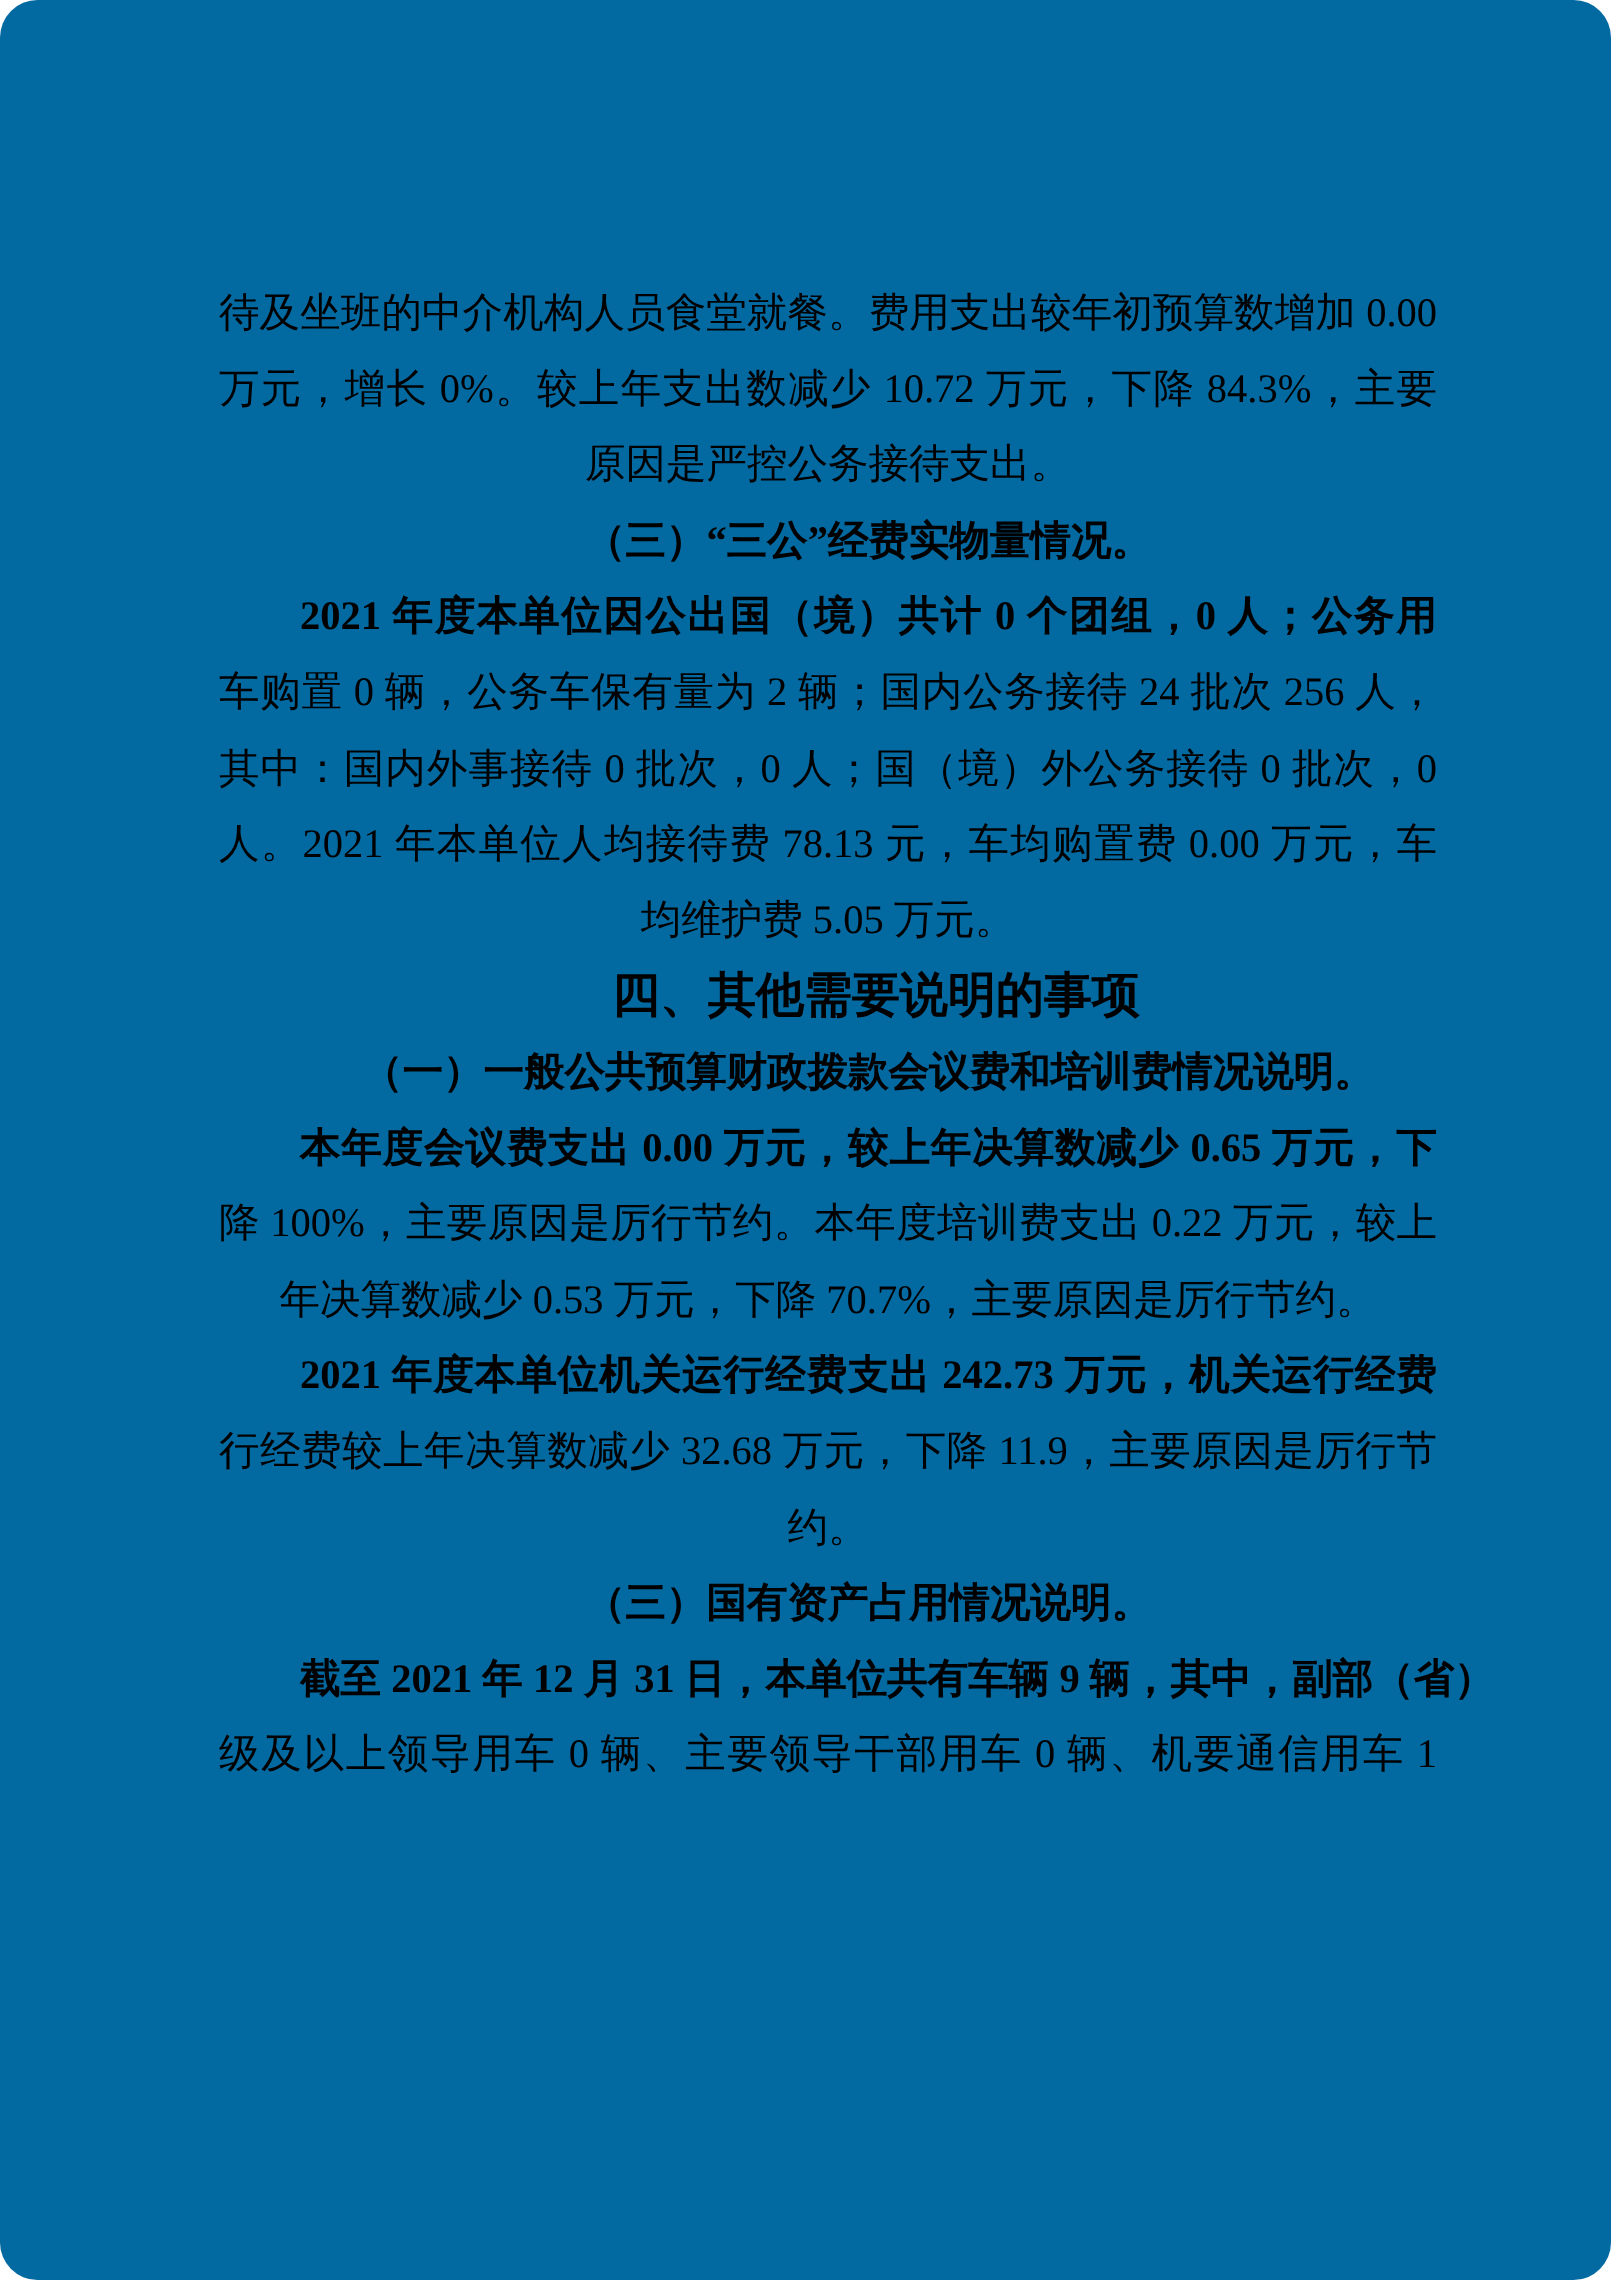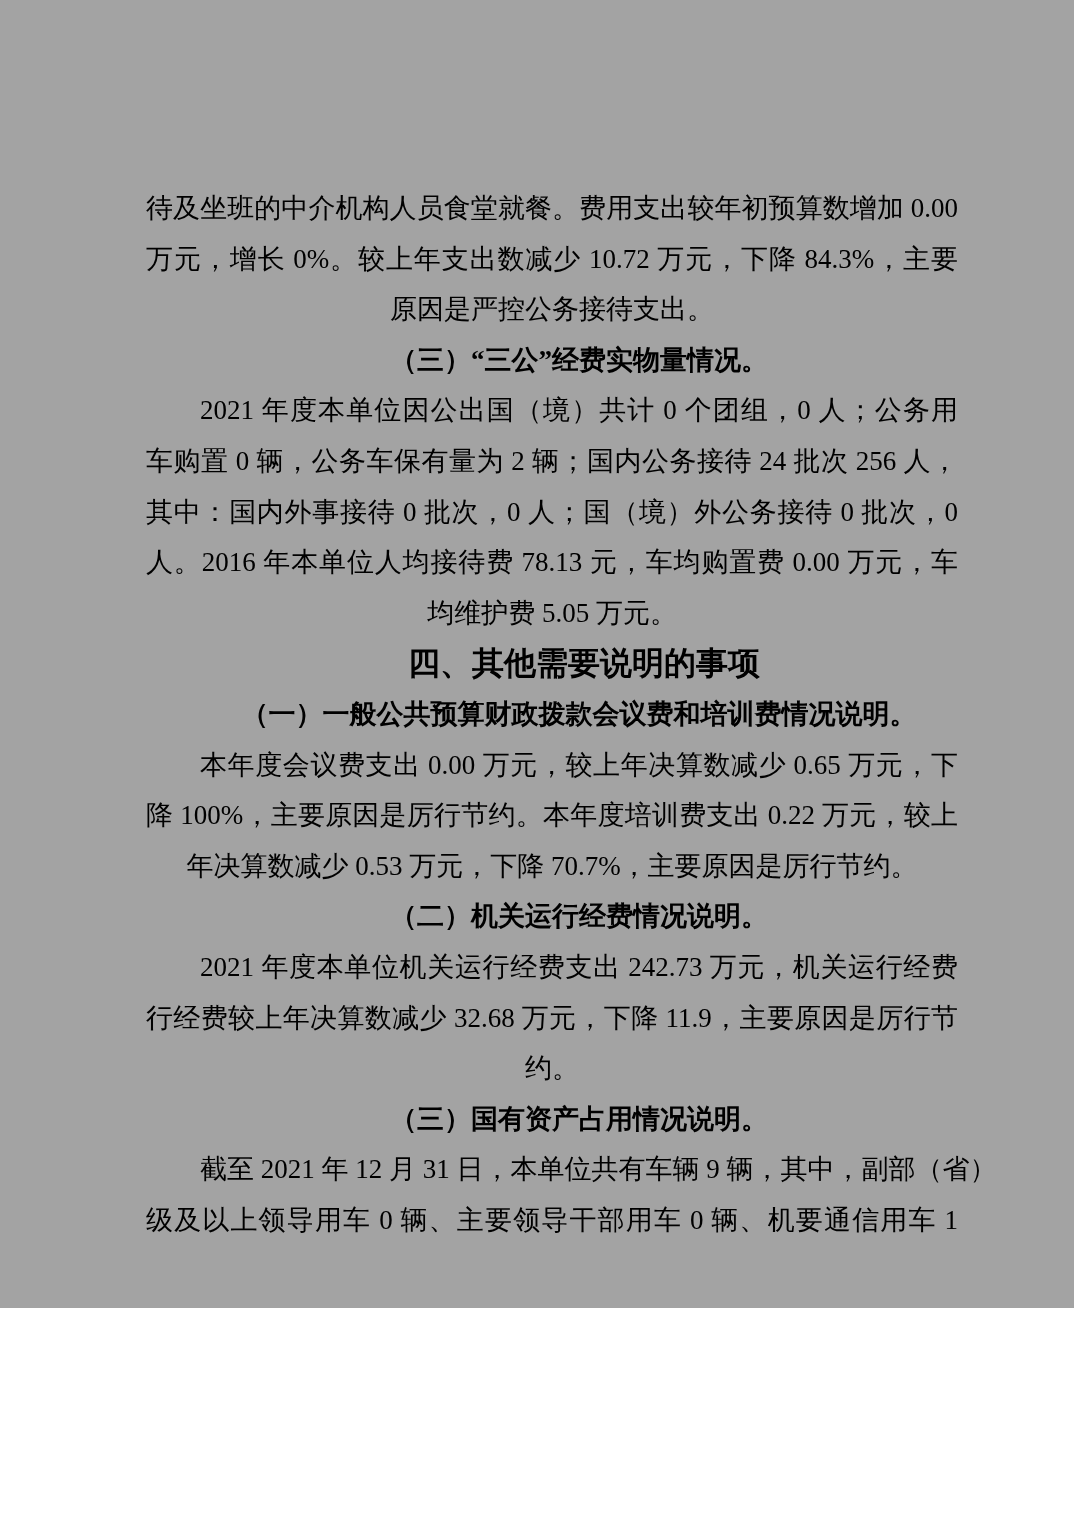--- a/index.html
+++ b/index.html
@@ -3,23 +3,24 @@
 <meta charset="utf-8">
 <style>
   html, body {
     margin: 0;
     padding: 0;
     background: #ffffff;
   }
   .page {
     position: relative;
     width: 1074px;
-    height: 1308px;
-    background: #a3a3a3;
+    height: 1520px;
+    background: #0369a1;
     overflow: hidden;
+    border-radius: 25px;
   }
   .content {
     position: absolute;
     left: 146px;
     top: 183px;
     width: 812px;
     color: #000000;
     font-family: "Liberation Serif", "DejaVu Serif", serif;
     font-size: 27px;
     line-height: 50.6px;
@@ -28,21 +29,21 @@
   .ln {
     white-space: nowrap;
     text-align: center;
   }
   
   .fill {
     text-align: justify;
     text-align-last: justify;
   }
   
-  .ind { text-indent: 2em; }
+  .ind { text-indent: 2em; font-weight: bold; }
   
   .kai .ln {
     font-weight: 700;
   }
   
   .hei .ln {
     font-family: "Liberation Sans", "DejaVu Sans", sans-serif;
     font-weight: 700;
     font-size: 32px;
   }
@@ -60,41 +61,38 @@
     </div>
 
     <div class="para kai">
       <div class="ln ind">（三）“三公”经费实物量情况。</div>
     </div>
 
     <div class="para body">
       <div class="ln fill ind">2021 年度本单位因公出国（境）共计 0 个团组，0 人；公务用</div>
       <div class="ln fill">车购置 0 辆，公务车保有量为 2 辆；国内公务接待 24 批次 256 人，</div>
       <div class="ln fill">其中：国内外事接待 0 批次，0 人；国（境）外公务接待 0 批次，0</div>
-      <div class="ln fill">人。2016 年本单位人均接待费 78.13 元，车均购置费 0.00 万元，车</div>
+      <div class="ln fill">人。2021 年本单位人均接待费 78.13 元，车均购置费 0.00 万元，车</div>
       <div class="ln">均维护费 5.05 万元。</div>
     </div>
 
     <div class="para hei">
       <div class="ln ind">四、其他需要说明的事项</div>
     </div>
 
     <div class="para kai">
       <div class="ln ind">（一）一般公共预算财政拨款会议费和培训费情况说明。</div>
     </div>
 
     <div class="para body">
       <div class="ln fill ind">本年度会议费支出 0.00 万元，较上年决算数减少 0.65 万元，下</div>
       <div class="ln fill">降 100%，主要原因是厉行节约。本年度培训费支出 0.22 万元，较上</div>
       <div class="ln">年决算数减少 0.53 万元，下降 70.7%，主要原因是厉行节约。</div>
     </div>
 
-    <div class="para kai">
-      <div class="ln ind">（二）机关运行经费情况说明。</div>
-    </div>
 
     <div class="para body">
       <div class="ln fill ind">2021 年度本单位机关运行经费支出 242.73 万元，机关运行经费</div>
       <div class="ln fill">行经费较上年决算数减少 32.68 万元，下降 11.9，主要原因是厉行节</div>
       <div class="ln">约。</div>
     </div>
 
     <div class="para kai">
       <div class="ln ind">（三）国有资产占用情况说明。</div>
     </div>

